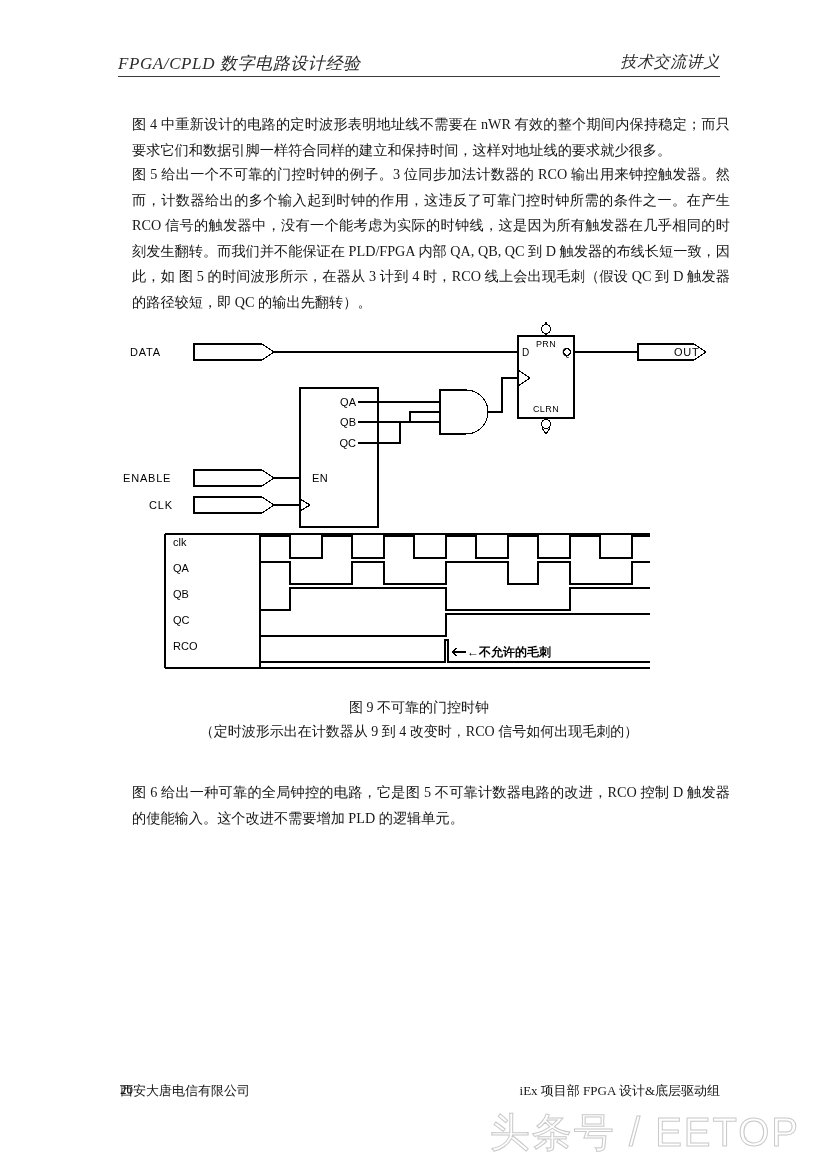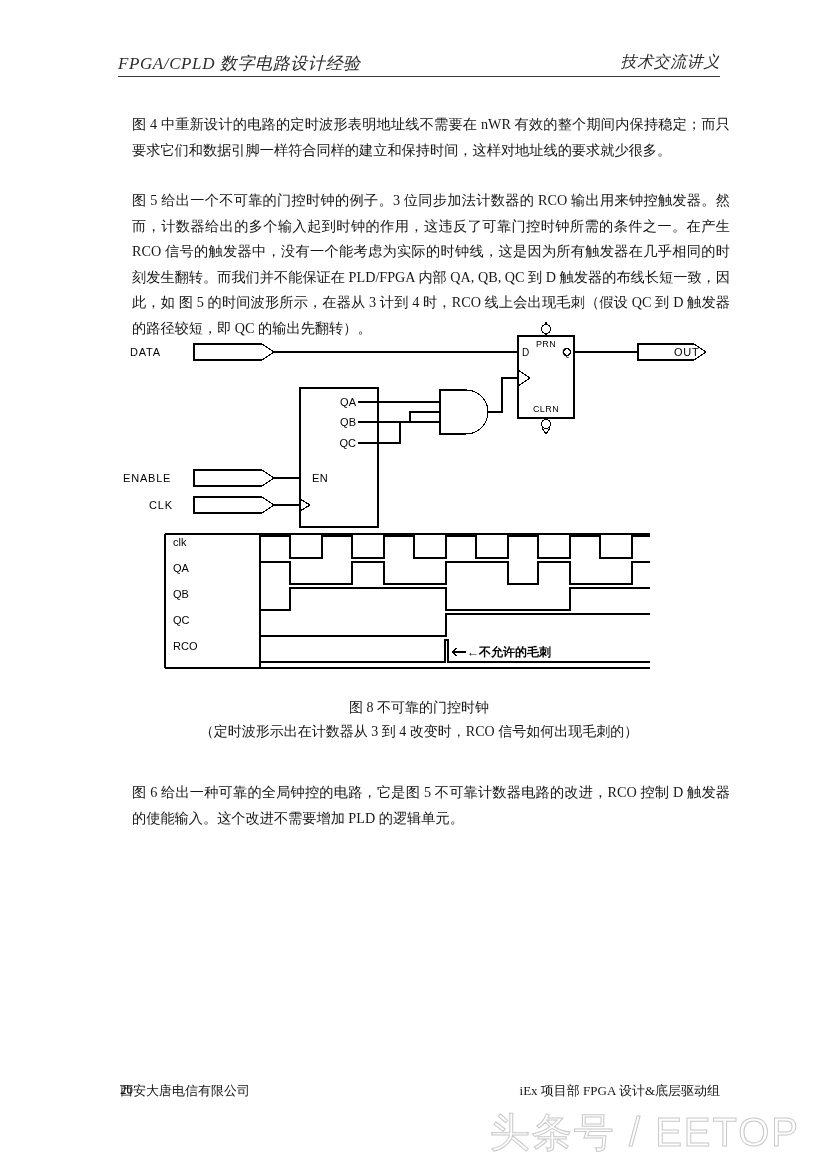--- a/index.html
+++ b/index.html
@@ -57,21 +57,21 @@
     left: 120px;
     width: 598px;
     font-size: 14.2px;
     line-height: 25.5px;
     text-align: justify;
     text-justify: inter-ideograph;
     color: #161616;
     margin-left: 12px;
   }
   #para-1 { top: 98px; }
-  #para-2 { top: 174px; }
+  #para-2 { top: 148px; }
   #para-3 { top: 766px; }
 
   
   .figure {
     position: absolute;
     left: 118px;
     top: 322px;
     width: 600px;
     height: 370px;
   }
@@ -249,22 +249,22 @@
         <g>
           <line x1="334" y1="330" x2="348" y2="330"></line>
           <polyline points="339,326 334,330 339,334"></polyline>
         </g>
         <text x="349" y="334" font-family="'Liberation Sans','DejaVu Sans',sans-serif" font-size="12" fill="#000000" stroke="none" font-weight="bold">←不允许的毛刺</text>
       </g>
     </svg>
   </div>
 
   <div class="caption">
-    <div>图 8  不可靠的门控时钟</div>
-    <div>（定时波形示出在计数器从 3 到 4 改变时，RCO 信号如何出现毛刺的）</div>
+    <div>图 9  不可靠的门控时钟</div>
+    <div>（定时波形示出在计数器从 9 到 4 改变时，RCO 信号如何出现毛刺的）</div>
   </div>
 
   <p class="para" id="para-3">图 6 给出一种可靠的全局钟控的电路，它是图 5 不可靠计数器电路的改进，RCO 控制 D 触发器的使能输入。这个改进不需要增加 PLD 的逻辑单元。</p>
 
   <div class="footer">
     <span class="footer-left">西安大唐电信有限公司</span>
     <span class="footer-page">20</span>
     <span class="footer-right">iEx 项目部 FPGA 设计&amp;底层驱动组</span>
   </div>
 

